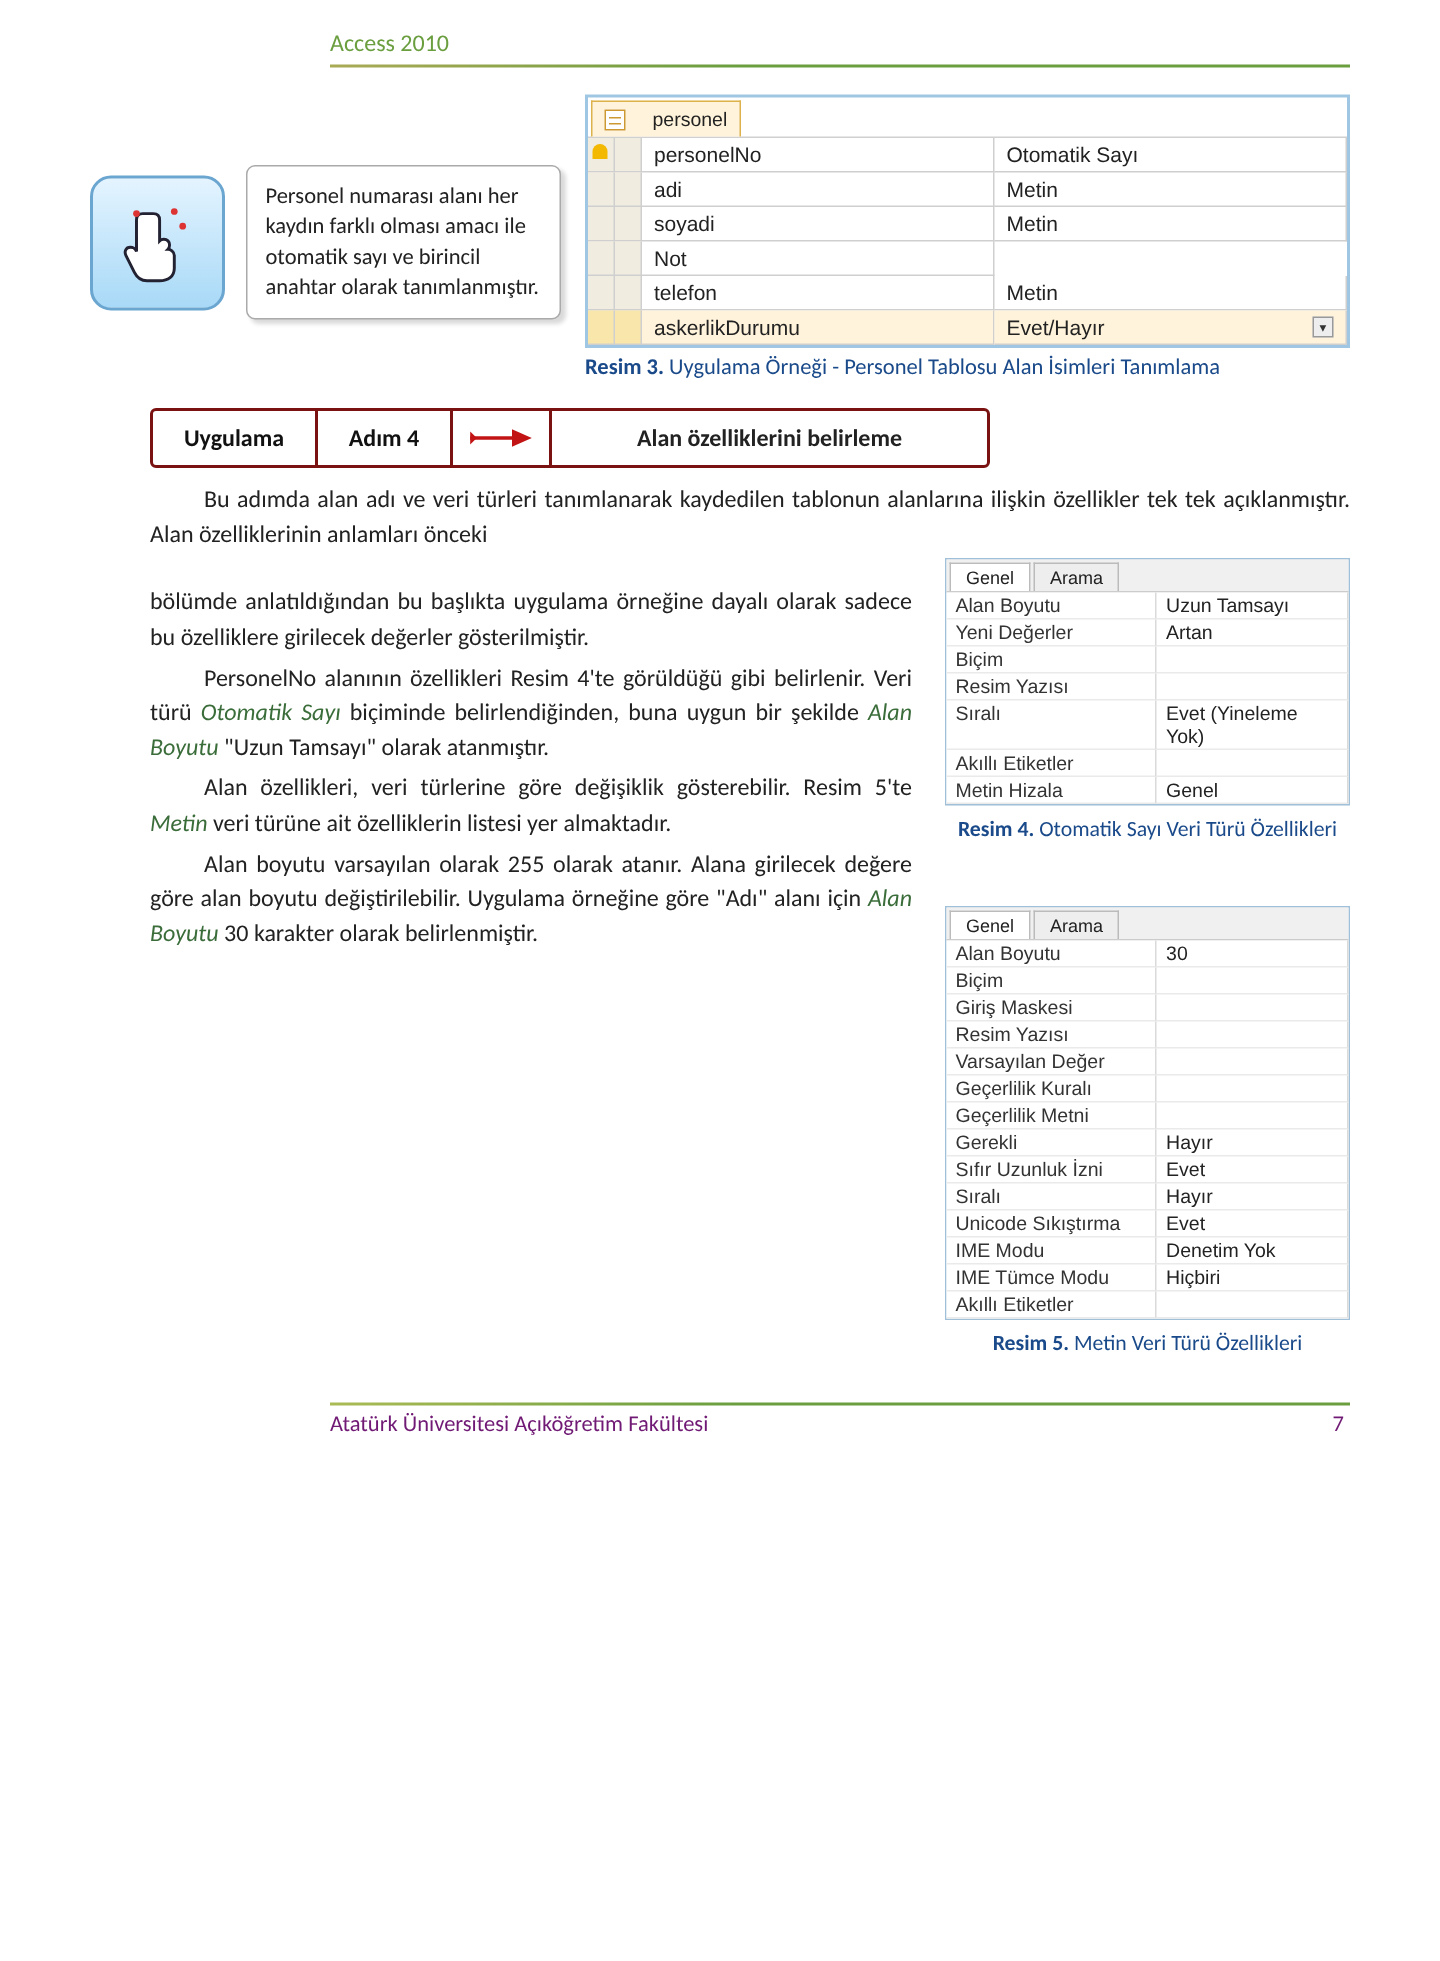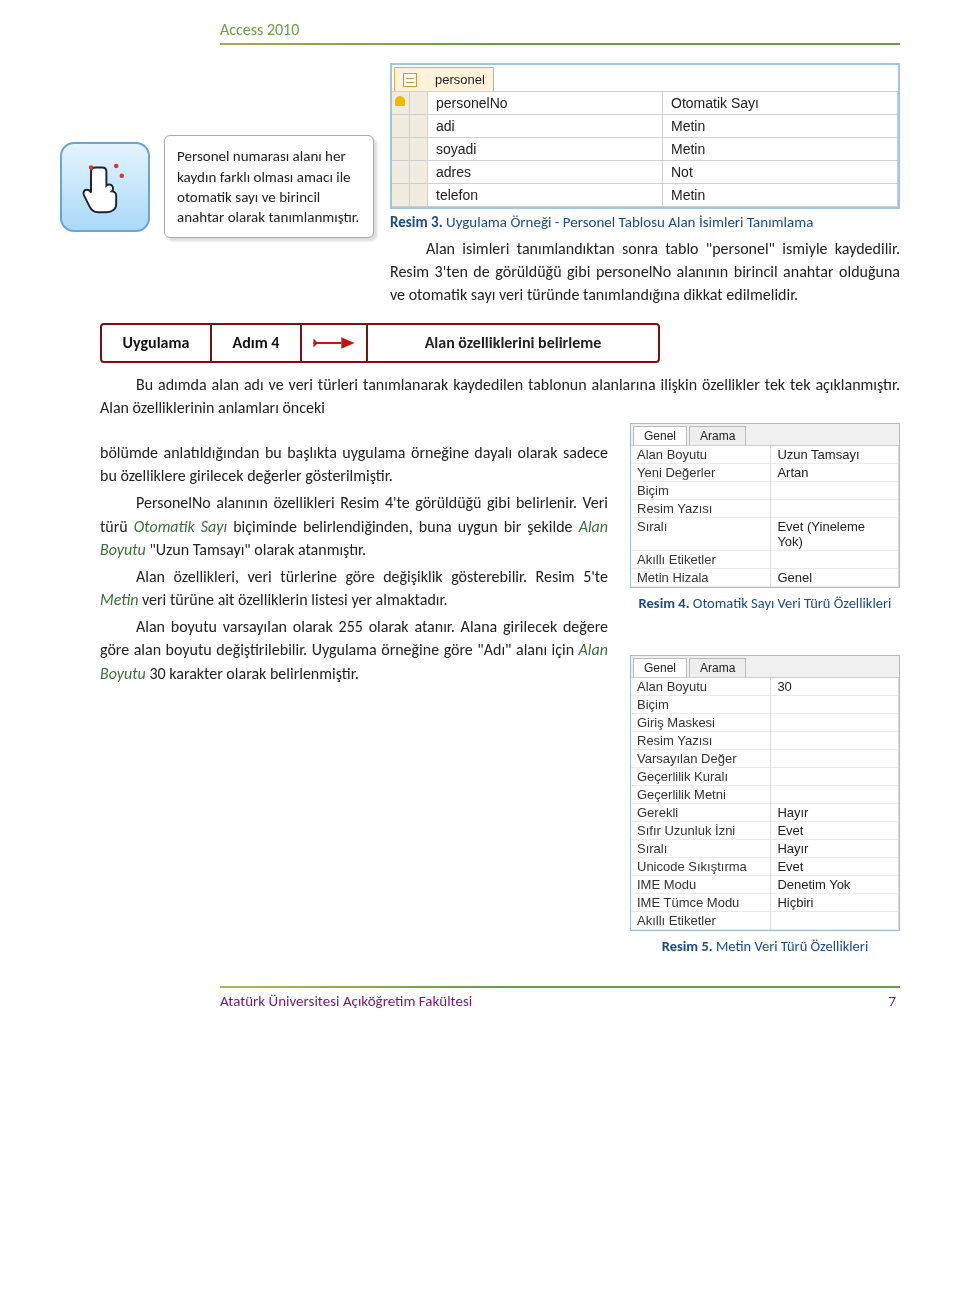--- a/index.html
+++ b/index.html
@@ -273,37 +273,44 @@
             </div>
             <div class="ag-row">
               <div class="rc1"></div>
               <div class="rc2"></div>
               <div>soyadi</div>
               <div class="rc4"><span>Metin</span></div>
             </div>
             <div class="ag-row">
               <div class="rc1"></div>
               <div class="rc2"></div>
-              <div>adres</div>
               <div class="rc4"><span>Not</span></div>
             </div>
             <div class="ag-row">
               <div class="rc1"></div>
               <div class="rc2"></div>
               <div>telefon</div>
               <div class="rc4"><span>Metin</span></div>
+            </div>
+            <div class="ag-row sel-row">
+              <div class="rc1"></div>
+              <div class="rc2"></div>
+              <div>askerlikDurumu</div>
+              <div class="rc4">
+                <span>Evet/Hayır</span>
+                <span class="dd-btn">▾</span>
+              </div>
             </div>
           </div>
       </div>
 
       <div class="caption-block">
         <div class="caption-title">
           <span class="bold">Resim 3.</span><span> Uygulama Örneği - Personel Tablosu Alan İsimleri Tanımlama</span>
         </div>
-        <p class="body-para">Alan isimleri tanımlandıktan sonra tablo "personel" ismiyle kaydedilir. Resim 3'ten de görüldüğü gibi personelNo alanının birincil anahtar olduğuna ve otomatik sayı veri türünde tanımlandığına dikkat edilmelidir.</p>
       </div>
     </div>
   </div>
 
   <div class="step-ribbon">
     <div class="cell c1">Uygulama</div>
     <div class="cell c2">Adım 4</div>
     <div class="cell c3">
       <svg viewBox="0 0 60 24">
         <path d="M2 12 L40 12" stroke="#c21414" stroke-width="3"></path>

